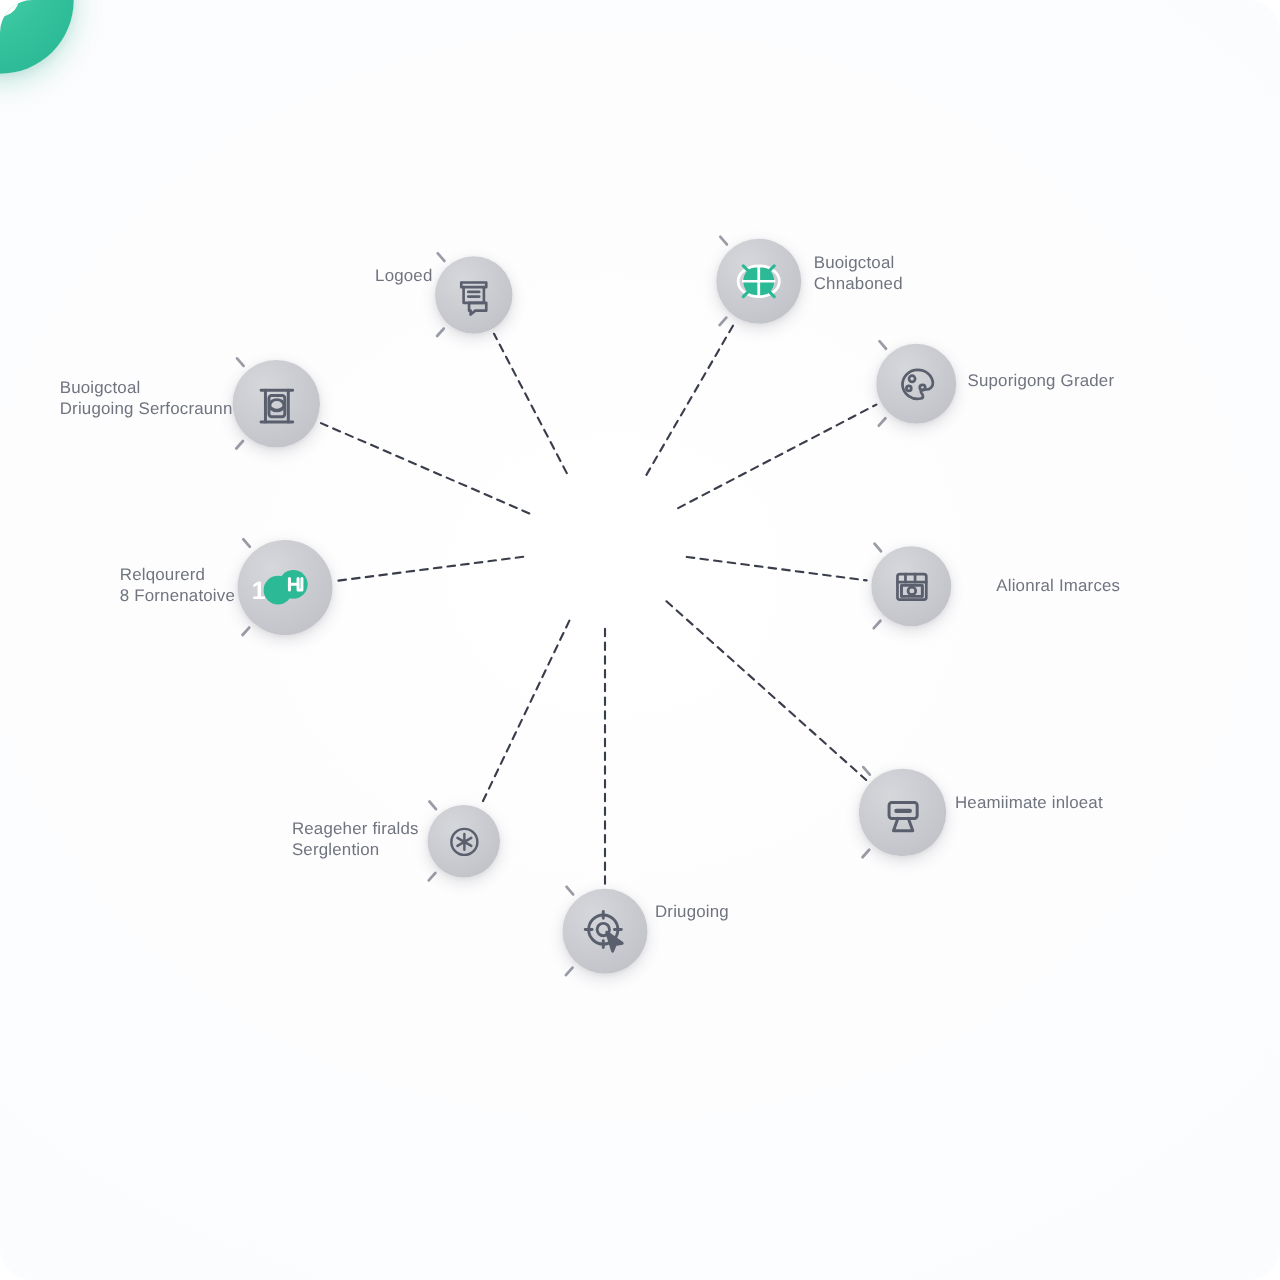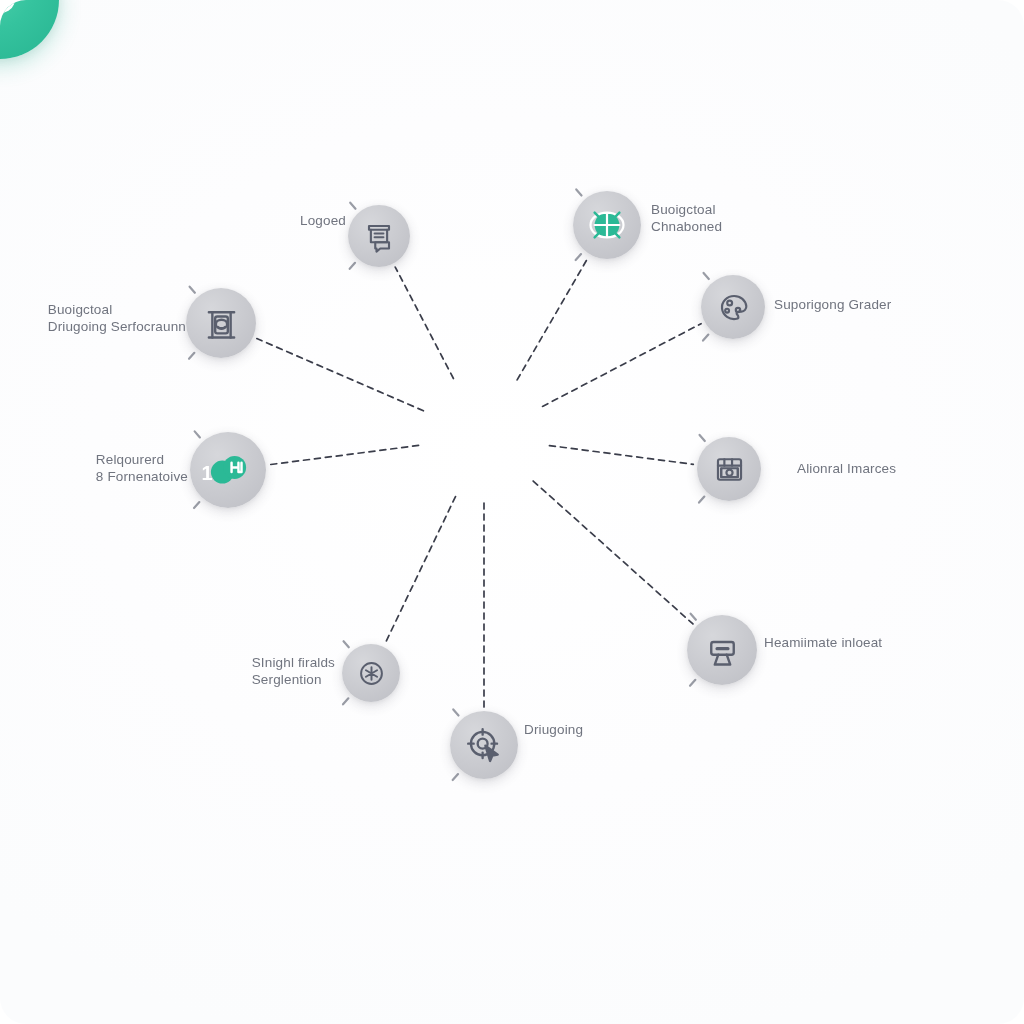--- a/index.html
+++ b/index.html
@@ -191,18 +191,18 @@
       <div class="label left" style="left: 346px; top: 220px;">Logoed</div>
       <div class="label right" style="left: 651px; top: 218px;">Buoigctoal
 Chnaboned</div>
       <div class="label left" style="left: 186px; top: 318px;">Buoigctoal
 Driugoing Serfocraunn</div>
       <div class="label right" style="left: 774px; top: 304px;">Suporigong Grader</div>
       <div class="label left" style="left: 188px; top: 468px;">Relqourerd
 8 Fornenatoive</div>
       <div class="label right" style="left: 769px; top: 468px; margin-left: 28px;">Alionral Imarces</div>
       <div class="label right" style="left: 764px; top: 642px;">Heamiimate inloeat</div>
-      <div class="label left" style="left: 335px; top: 671px;">SInighl firalds
+      <div class="label left" style="left: 335px; top: 671px;">Reageher firalds
 Serglention</div>
       <div class="label right" style="left: 524px; top: 729px;">Driugoing</div>
     </div>
 
 </div>
 
 </body></html>

